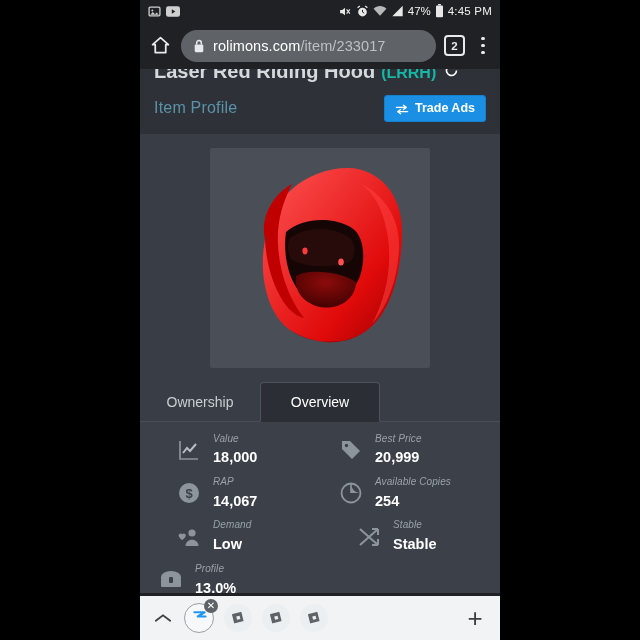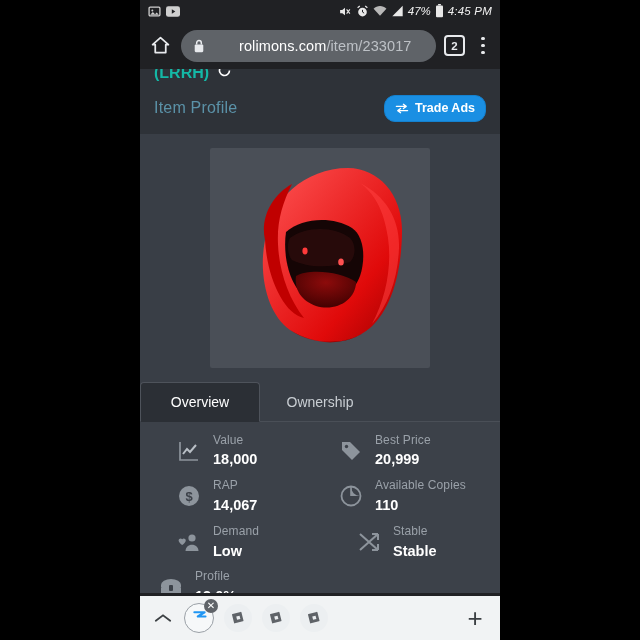--- a/index.html
+++ b/index.html
@@ -24,21 +24,20 @@
   }
 
   
   .statusbar {
     height: 22px;
     background: #202124;
     display: flex;
     align-items: center;
     padding: 8px 8px;
     color: #e8e8e8;
-    font-style: italic;
   }
   .sb-left { display: flex; align-items: center; gap: 5px; }
   .sb-right { margin-left: auto; display: flex; align-items: center; gap: 4px; }
   .sb-time { font-size: 11.5px; letter-spacing: .2px; color: #f1f1f1; }
   .sb-batt-text { font-size: 11.5px; color: #f1f1f1; }
   .ic { display: inline-block; line-height: 0; }
 
   
   .toolbar {
     height: 47px;
@@ -63,21 +62,20 @@
     padding: 0 12px;
     gap: 8px;
     overflow: hidden;
   }
   .omnibox .url {
     font-size: 14.5px;
     color: #ffffff;
     white-space: nowrap;
     overflow: hidden;
     letter-spacing: .1px;
-    margin-left: 26px;
   }
   .omnibox .url .path { color: #bdc1c6; }
   .tabcount {
     width: 21px; height: 21px;
     border: 2px solid #e8eaed;
     border-radius: 4px;
     display: flex; align-items: center; justify-content: center;
     font-size: 11.5px; font-weight: bold;
     color: #e8eaed;
     flex: 0 0 auto;
@@ -123,23 +121,23 @@
     color: #5b92a8;
     letter-spacing: .2px;
   }
   .trade-ads-btn {
     margin-left: auto;
     background: #1a8fe3;
     color: #fff;
     font-size: 12.5px;
     font-weight: bold;
     padding: 6px 10px;
-    border-radius: 11px;
-    display: flex;
-    align-items: center;
+    border-radius: 3px;
+    display: flex;
+    align-items: flex-end;
     gap: 6px;
     border: 1px solid #1481cf;
     line-height: 1;
   }
 
   
   .thumb-wrap {
     height: 248px;
     display: flex;
     align-items: center;
@@ -187,21 +185,21 @@
   }
   .stat {
     display: flex;
     align-items: center;
     gap: 11px;
     padding-left: 36px;
   }
   .stat.right { padding-left: 18px; }
   .stat-ic { width: 26px; height: 26px; flex: 0 0 26px; display:flex; align-items:center; justify-content:center; }
   .stat-text { display: flex; flex-direction: column; line-height: 1.08; }
-  .stat-label { font-size: 12px; color: #9aa1a9; letter-spacing: .1px; }
+  .stat-label { font-size: 10px; color: #9aa1a9; letter-spacing: .1px; font-style: italic; }
   .stat-value { font-size: 14.5px; color: #ffffff; font-weight: bold; margin-top: 6px; }
 
   
   .bottombar {
     position: absolute;
     left: 0; bottom: 0;
     width: 360px; height: 47px;
     background: #f1f3f4;
     display: flex;
     align-items: center;
@@ -322,20 +320,21 @@
           <i></i>
           <i></i>
           <i></i>
         </div>
     </div>
 
     <div class="page">
 
       <div class="item-header">
         <div class="item-title">
+          <span>Laser Red Riding Hood</span>
           <span class="acronym">(LRRH)</span>
           <span class="refresh-ic">
             <svg width="15" height="15" viewBox="0 0 24 24">
                 <path d="M20 12a8 8 0 11-2.6-5.9" fill="none" stroke="#ffffff" stroke-width="2.6"></path>
                 <path d="M20 3v5h-5" fill="none" stroke="#ffffff" stroke-width="2.6"></path>
               </svg>
           </span>
         </div>
         <div class="subrow">
           <span class="item-profile-link">Item Profile</span>
@@ -385,22 +384,22 @@
             <path d="M86 128 C100 120 132 124 146 134 C146 152 126 164 106 158 C92 153 84 142 86 128 Z" fill="url(#mouthg)"></path>
 
             <path d="M150 35 C176 48 190 72 189 100 C188 130 178 158 162 176 C176 150 182 118 178 90 C174 62 164 45 150 35 Z" fill="#ff4040" opacity="0.55"></path>
 
             <path d="M80 182 C104 198 138 199 160 180 C142 196 108 200 80 182 Z" fill="#6f0000"></path>
           </svg>
         </div>
       </div>
 
       <div class="tabs">
+        <div class="tab">Ownership</div>
         <div class="tab active">Overview</div>
-        <div class="tab">Ownership</div>
       </div>
 
       <div class="stats">
 
         <div class="stat">
           <span class="stat-ic">
             <svg width="24" height="24" viewBox="0 0 24 24">
                 <path d="M3 3v18h18" fill="none" stroke="#8d949c" stroke-width="1.7"></path>
                 <path d="M6 15l4-5 3 3 6-7" fill="none" stroke="#b9bfc6" stroke-width="2"></path>
               </svg>
@@ -438,21 +437,21 @@
         <div class="stat right">
           <span class="stat-ic">
             <svg width="24" height="24" viewBox="0 0 24 24">
                 <circle cx="12" cy="12" r="9.5" fill="none" stroke="#8d949c" stroke-width="1.8"></circle>
                 <path d="M12 12V3A9 9 0 0021 12z" fill="#8d949c"></path>
                 <path d="M12 12V3" stroke="#8d949c" stroke-width="1.6"></path>
               </svg>
           </span>
           <span class="stat-text">
             <span class="stat-label">Available Copies</span>
-            <span class="stat-value">110</span>
+            <span class="stat-value">254</span>
           </span>
         </div>
 
         <div class="stat">
           <span class="stat-ic">
             <svg width="24" height="24" viewBox="0 0 24 24">
                 <circle cx="15" cy="8" r="3.6" fill="#8d949c"></circle>
                 <path d="M8.5 21c0-3.6 2.9-6.2 6.5-6.2s6.5 2.6 6.5 6.2z" fill="#8d949c"></path>
                 <path d="M5.2 9.2c1.2-1.6 3.6-.6 3.6 1.2 0 1.8-2.2 3.4-3.6 4.6-1.4-1.2-3.6-2.8-3.6-4.6 0-1.8 2.4-2.8 3.6-1.2z" fill="#8d949c"></path>
               </svg>

